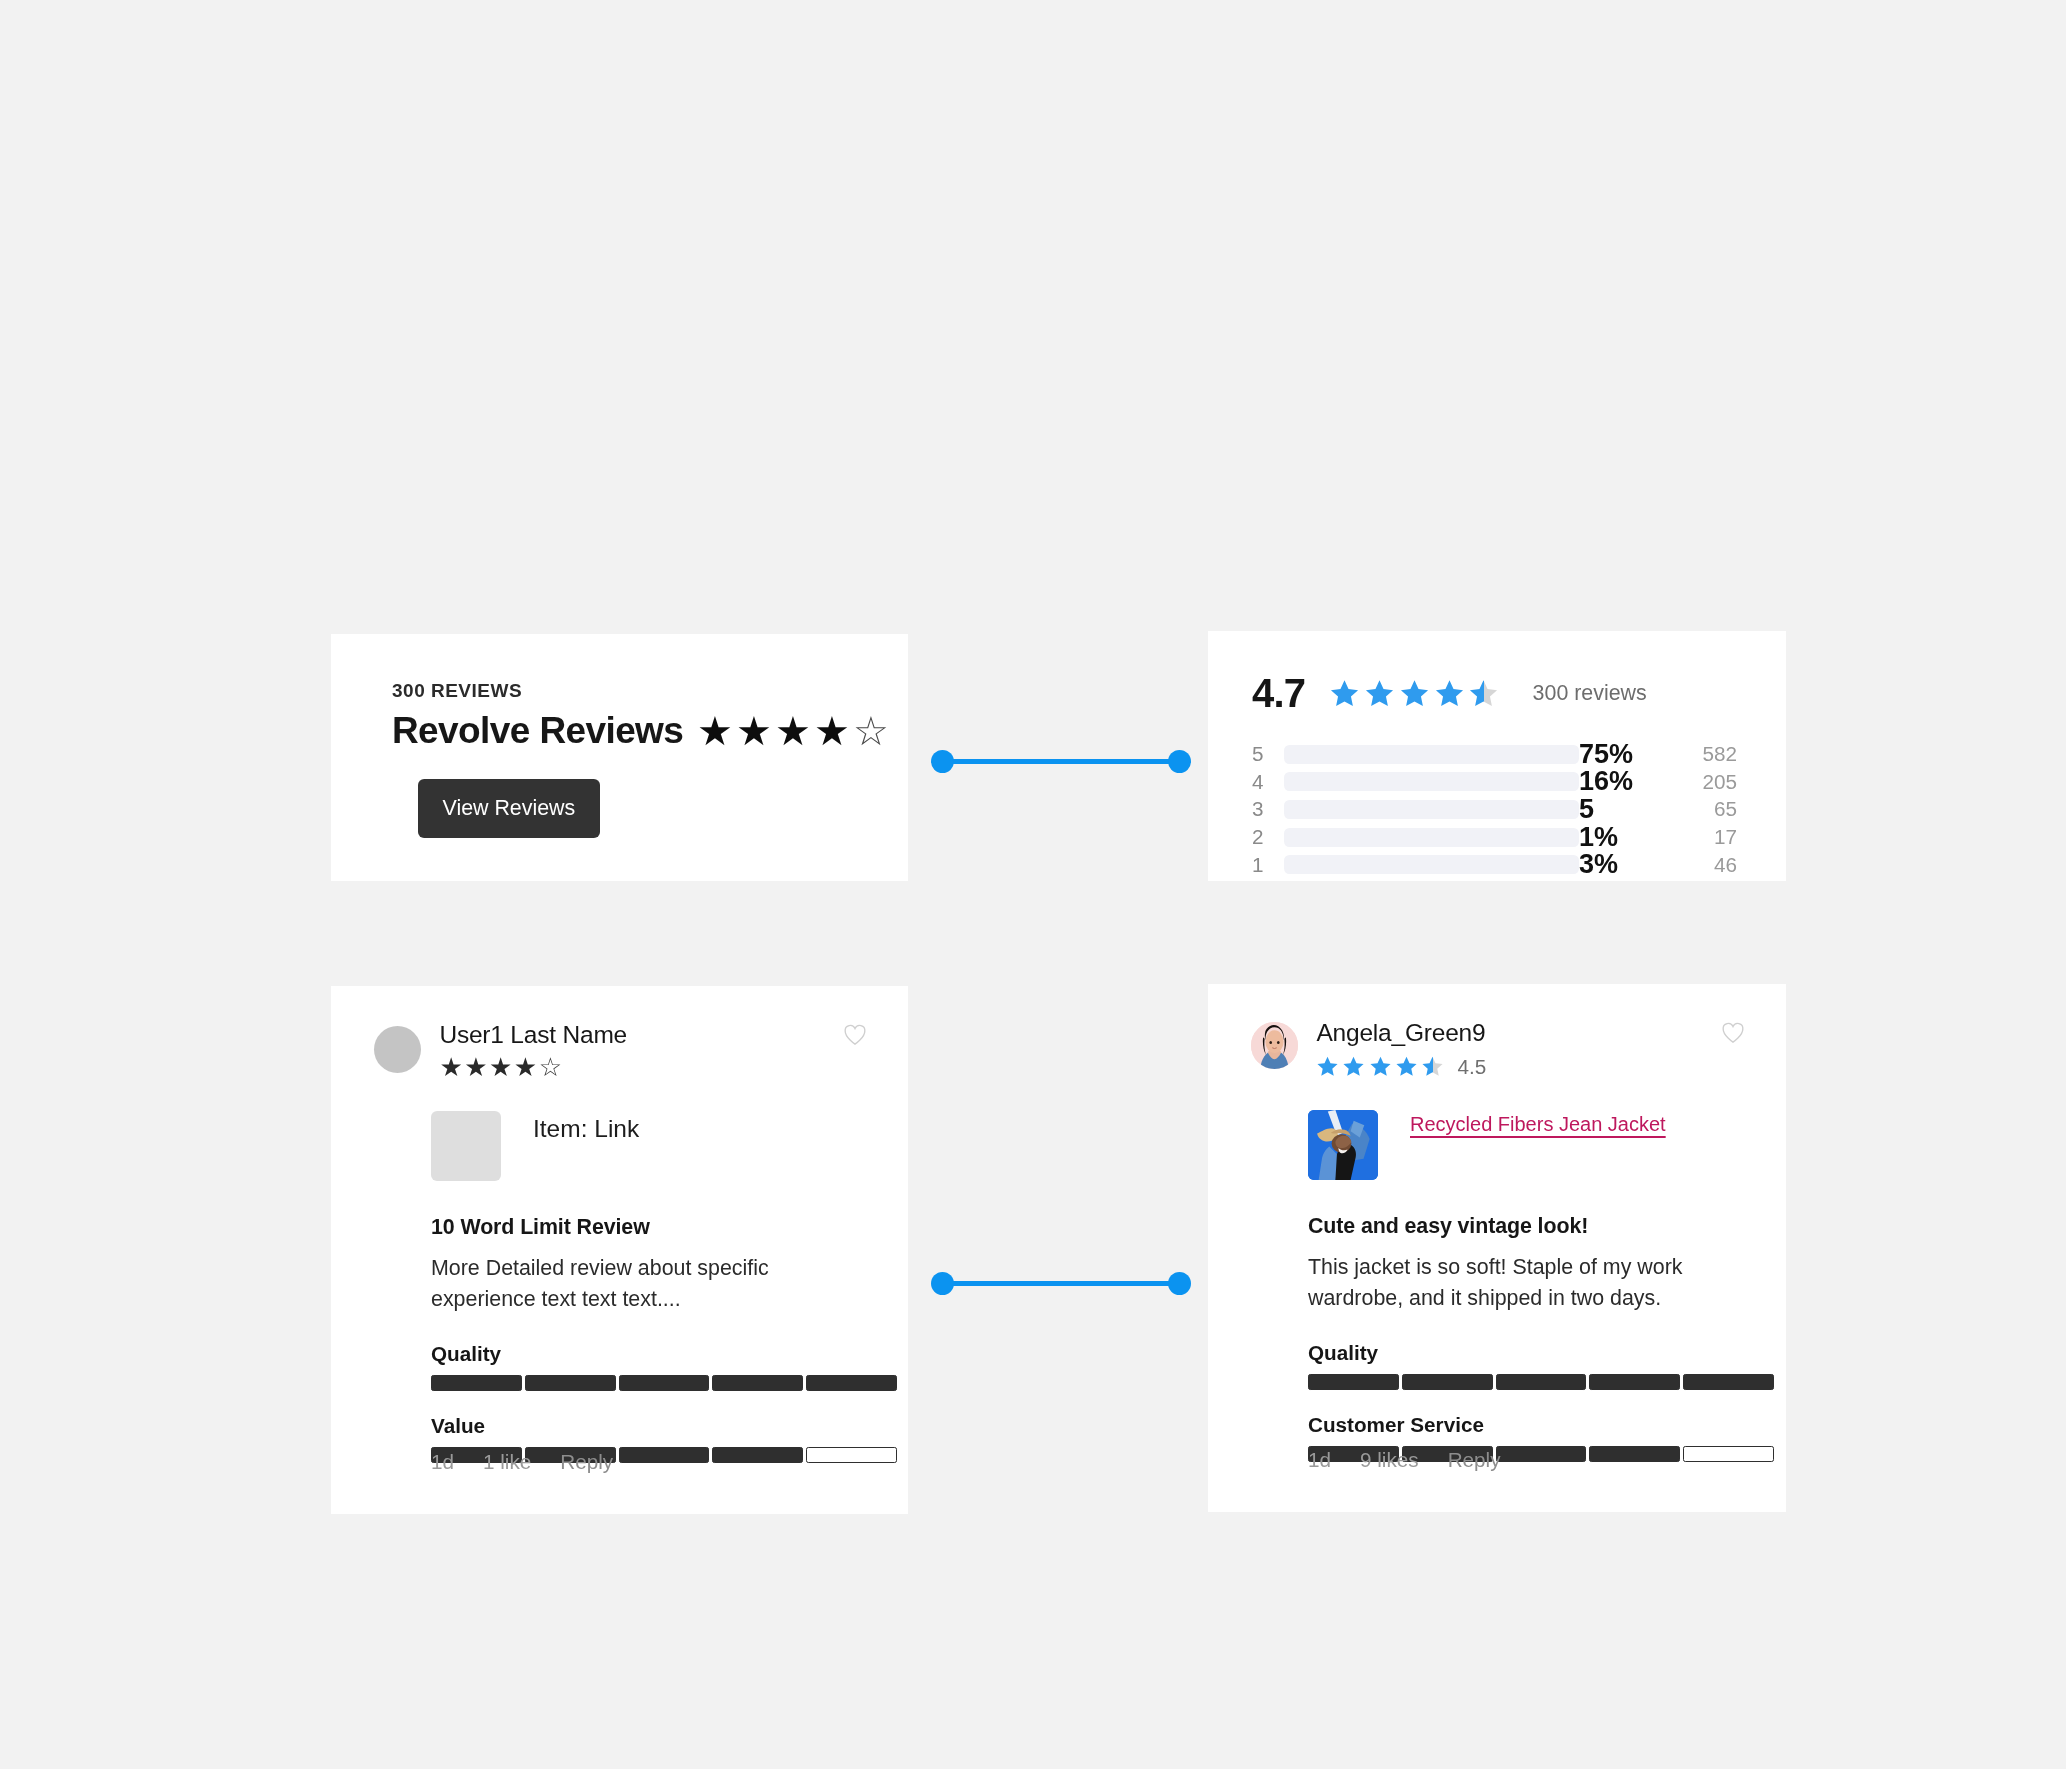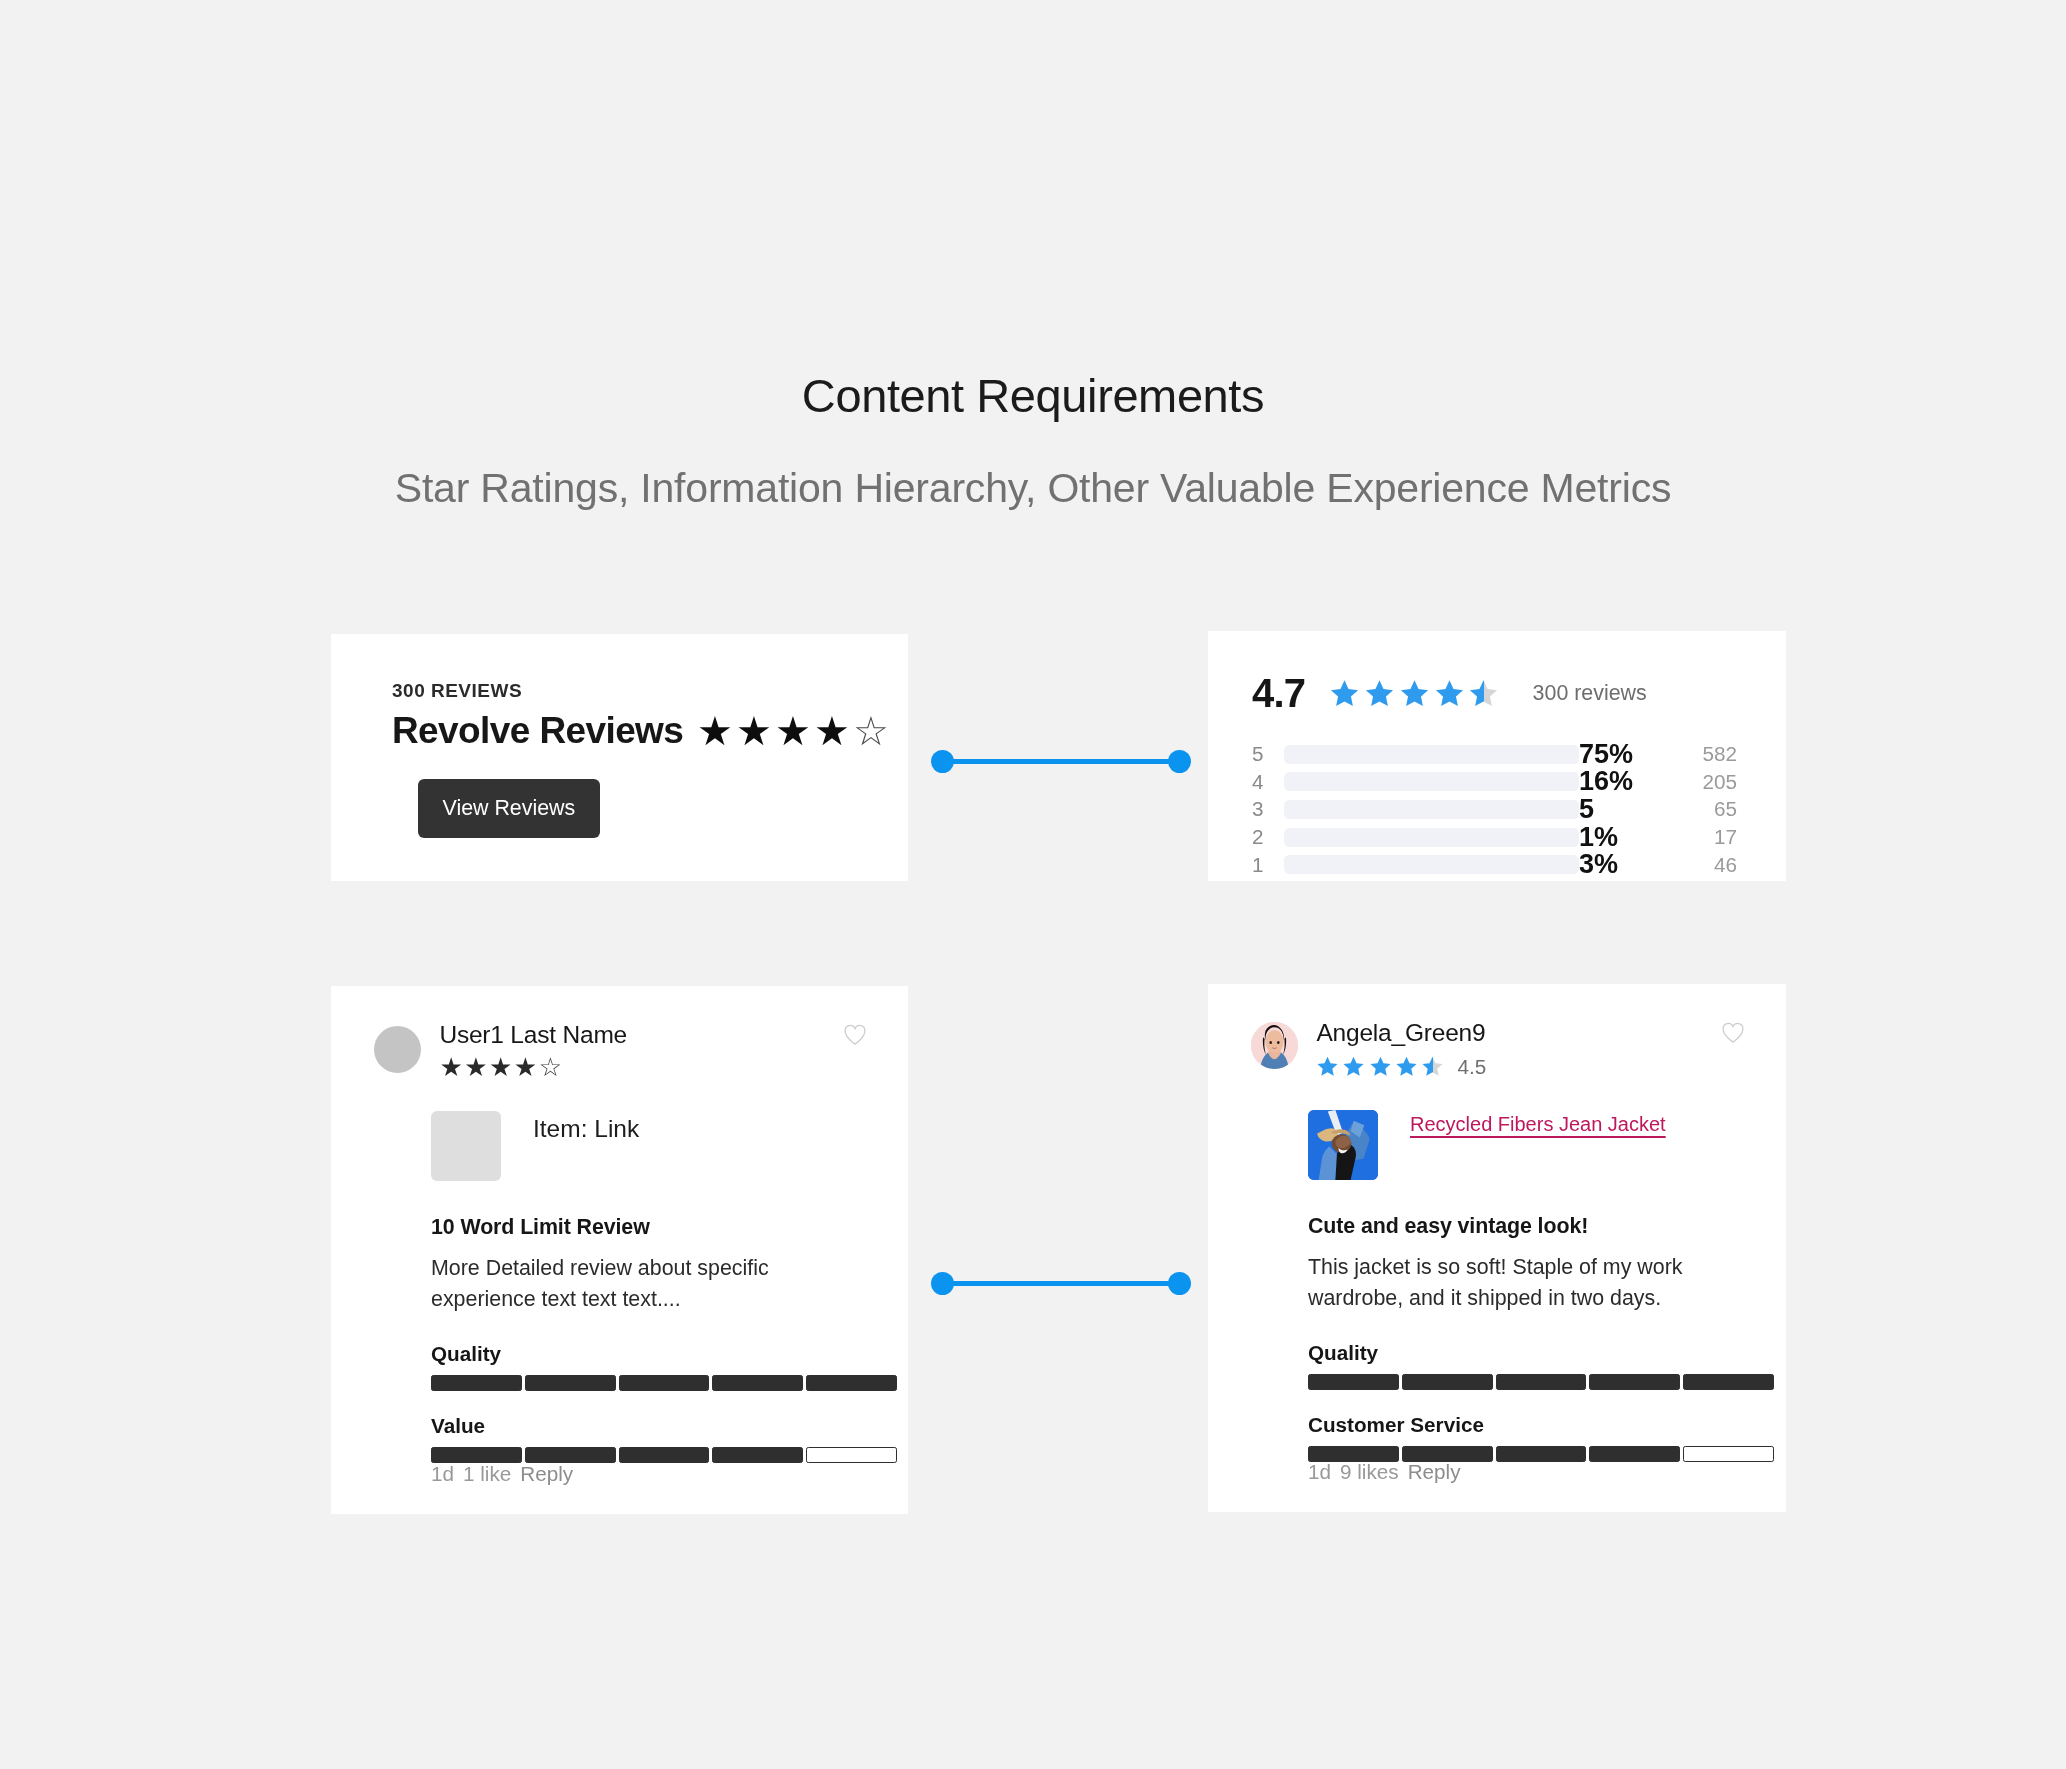--- a/index.html
+++ b/index.html
@@ -181,38 +181,34 @@
   }
   .metric-label.spaced { margin-top: 23px; }
   .seg-bar { display: flex; gap: 3.1px; width: 466px; }
   .seg {
     flex: 1 1 0; height: 16px; border: 1.5px solid #2f2f2f; border-radius: 2.3px;
   }
   .seg.filled { background: #2f2f2f; }
   .seg.empty  { background: #ffffff; }
 
   .review-footer {
-    position: absolute; left: 100px; bottom: 28px;
-    display: flex; align-items: center; gap: 9px;
+    position: absolute; left: 100px; bottom: 40px;
+    display: flex; align-items: center; gap: 29px;
   }
   .footer-meta { font-size: 20.7px; color: #999999; }
   .footer-action {
     font-size: 20.7px; color: #8d8d8d; background: none; border: none;
     padding: 0; cursor: pointer; font-family: "Liberation Sans", sans-serif;
   }
 </style>
 </head>
 <body>
 
 <div class="canvas">
 
-  <div class="heading-block">
-    <div class="page-title">Content Requirements</div>
-    <div class="page-subtitle">Star Ratings, Information Hierarchy, Other Valuable Experience Metrics</div>
-  </div>
 
   <div class="connector" id="connector-top">
     <span class="dot"></span>
     <span class="line"></span>
     <span class="dot"></span>
   </div>
   <div class="connector" id="connector-bottom">
     <span class="dot"></span>
     <span class="line"></span>
     <span class="dot"></span>

